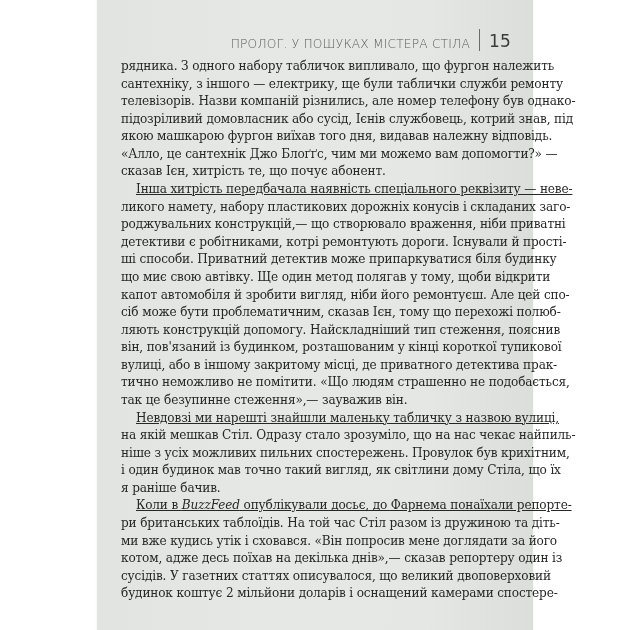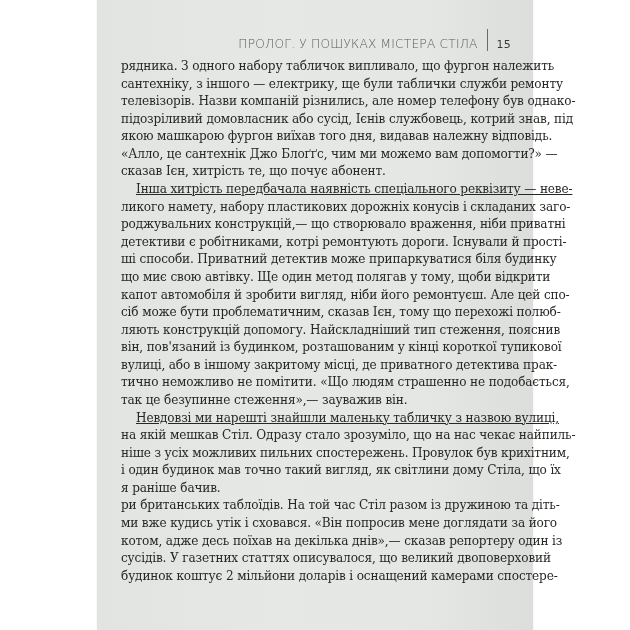--- a/index.html
+++ b/index.html
@@ -36,21 +36,21 @@
       font-weight: 300;
       white-space: nowrap;
     }
     .running-head .divider {
       width: 1px;
       height: 22px;
       background: #6a6c6b;
       margin: 0 9px 0 9px;
     }
     .running-head .page-num {
-      font-size: 11px;
+      font-size: 17px;
       color: #3a3c3b;
     }
     .body-text {
       position: absolute;
       left: 24px;
       top: 58px;
       width: 393px;
       font-family: "DejaVu Serif", serif;
       font-size: 12.1px;
       line-height: 17.58px;
@@ -116,20 +116,21 @@
 
     <div class="paragraph">
       <span class="line indent">Невдовзі ми нарешті знайшли маленьку табличку з назвою вулиці,</span>
       <span class="line">на якій мешкав Стіл. Одразу стало зрозуміло, що на нас чекає найпиль-</span>
       <span class="line">ніше з усіх можливих пильних спостережень. Провулок був крихітним,</span>
       <span class="line">і один будинок мав точно такий вигляд, як світлини дому Стіла, що їх</span>
       <span class="line last">я раніше бачив.</span>
     </div>
 
     <div class="paragraph">
+      <span class="line indent"><span>Коли в </span><span class="ital">BuzzFeed</span><span> опублікували досьє, до Фарнема понаїхали репорте-</span></span>
       <span class="line">ри британських таблоїдів. На той час Стіл разом із дружиною та діть-</span>
       <span class="line">ми вже кудись утік і сховався. «Він попросив мене доглядати за його</span>
       <span class="line">котом, адже десь поїхав на декілька днів»,— сказав репортеру один із</span>
       <span class="line">сусідів. У газетних статтях описувалося, що великий двоповерховий</span>
       <span class="line">будинок коштує 2 мільйони доларів і оснащений камерами спостере-</span>
 
     </div>
 
   </div>
 </div>

